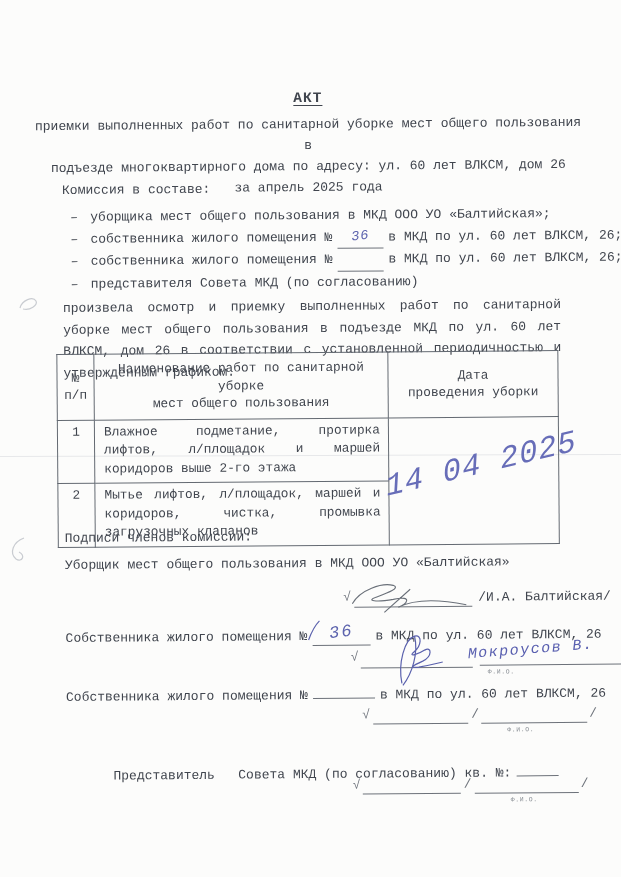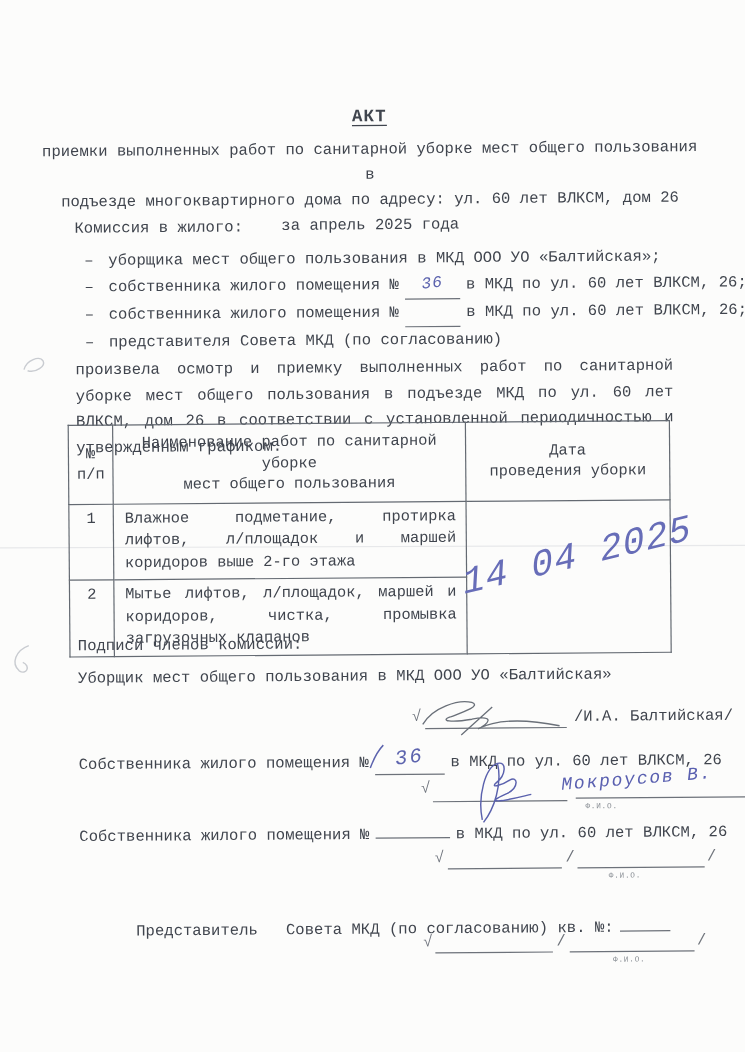--- a/index.html
+++ b/index.html
@@ -92,21 +92,21 @@
   <div class="tilt">
 
     <div class="abs title">АКТ</div>
 
     <div class="abs subtitle">
       <div>приемки выполненных работ по санитарной уборке мест общего пользования в</div>
       <div>подъезде многоквартирного дома по адресу: ул. 60 лет ВЛКСМ, дом 26</div>
       <div>за апрель 2025 года</div>
     </div>
 
-    <div class="abs commission-heading">Комиссия в жилого:</div>
+    <div class="abs commission-heading">Комиссия в составе:</div>
 
     <div class="abs members">
       <div class="member">
         <span class="dash">–</span><span>уборщика мест общего пользования в МКД ООО УО «Балтийская»;</span>
       </div>
       <div class="member">
         <span class="dash">–</span><span>собственника жилого помещения №</span><span class="blank blank-46"><span class="hw hw-36-list">36</span></span><span>в МКД по ул. 60 лет ВЛКСМ, 26;</span>
       </div>
       <div class="member">
         <span class="dash">–</span><span>собственника жилого помещения №</span><span class="blank blank-46"><span class="hw hw-36-list"></span></span><span>в МКД по ул. 60 лет ВЛКСМ, 26;</span>

